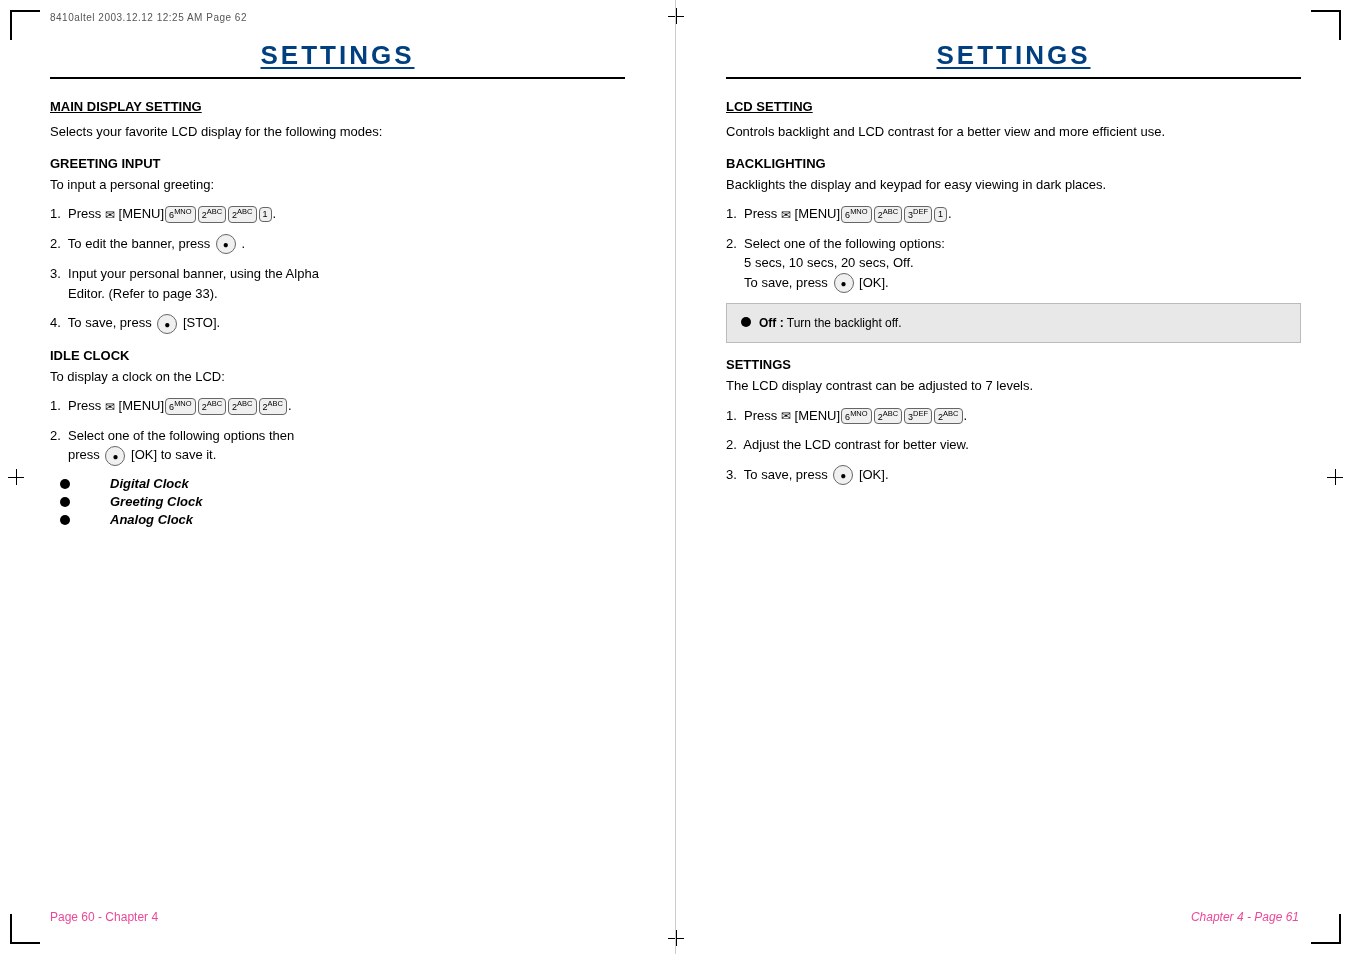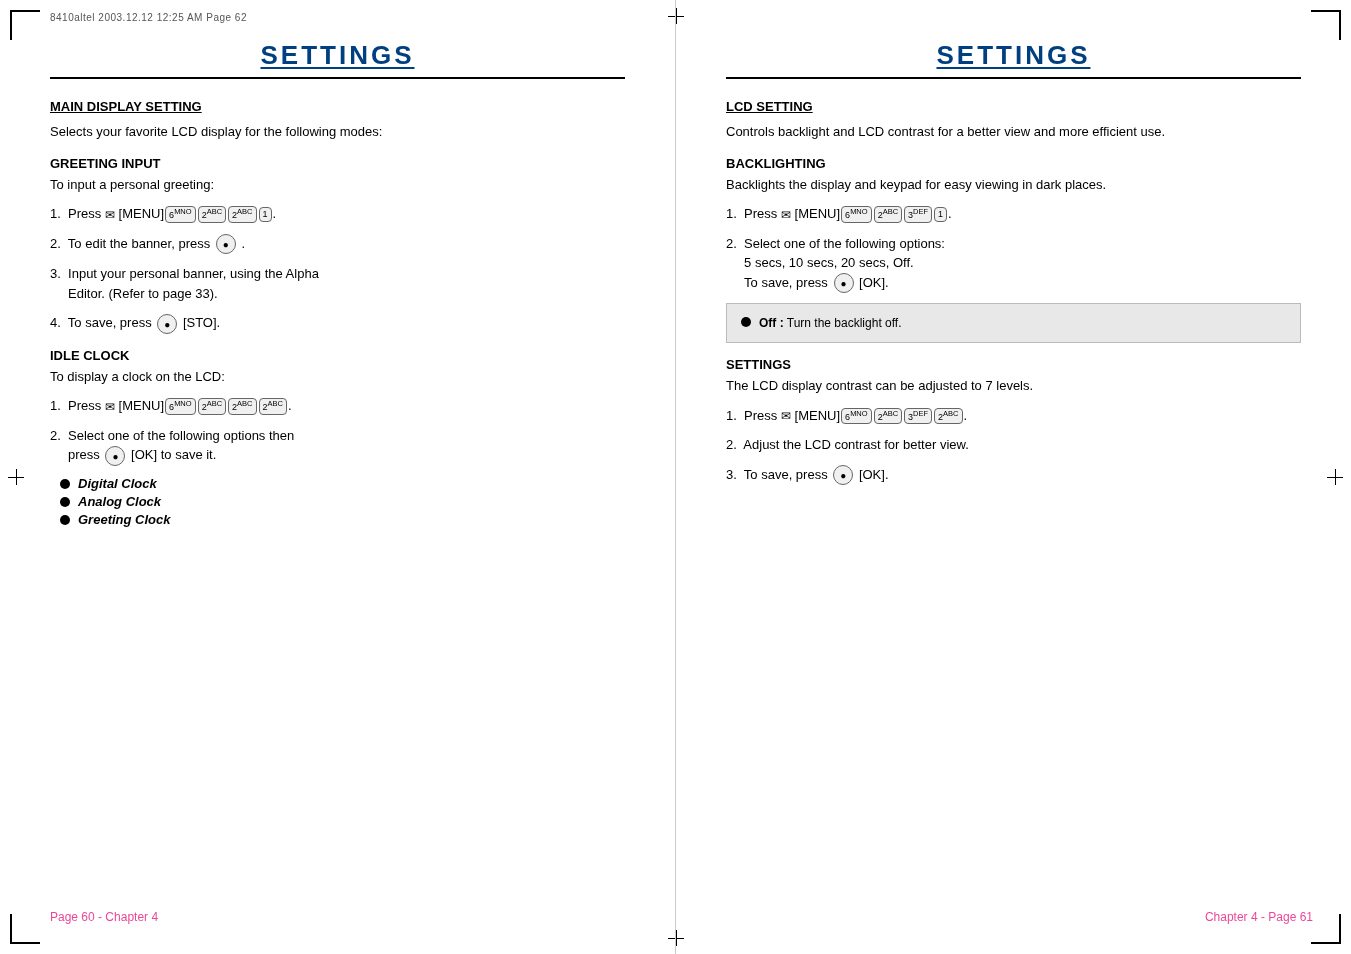--- a/index.html
+++ b/index.html
@@ -124,20 +124,21 @@
       margin: 8px 0 8px 10px;
       padding: 0;
     }
     .bullet-list li {
       display: flex;
       align-items: flex-start;
       margin-bottom: 3px;
       font-size: 13px;
       font-style: italic;
       font-weight: bold;
+      gap: 32px;
     }
     .bullet-circle {
       display: inline-block;
       width: 10px;
       height: 10px;
       background: #000;
       border-radius: 50%;
       margin-right: 8px;
       margin-top: 3px;
       flex-shrink: 0;
@@ -205,21 +206,21 @@
     }
 
     
     .page-footer {
       position: absolute;
       bottom: 30px;
       font-size: 12px;
       color: #ec4899;
     }
     .page-footer-left { left: 50px; }
-    .page-footer-right { right: 38px; }
+    .page-footer-right { right: 52px; font-style: italic; }
   </style>
 </head>
 <body>
 
 <div class="corner corner-tl"></div>
 <div class="corner corner-tr"></div>
 <div class="corner corner-bl"></div>
 <div class="corner corner-br"></div>
 
 <div class="center-mark center-top"></div>
@@ -268,25 +269,25 @@
       2.&nbsp; Select one of the following options then<br>&nbsp;&nbsp;&nbsp;&nbsp;&nbsp;press <span class="ok-key">●</span> [OK] to save it.
     </div>
 
     <ul class="bullet-list">
       <li>
         <span class="bullet-circle"></span>
         <span>Digital Clock</span>
       </li>
       <li>
         <span class="bullet-circle"></span>
-        <span>Analog Clock</span>
+        <span>Greeting Clock</span>
       </li>
       <li>
         <span class="bullet-circle"></span>
-        <span>Greeting Clock</span>
+        <span>Analog Clock</span>
       </li>
     </ul>
 
     <div class="page-footer page-footer-left">Page 60 - Chapter 4</div>
   </div>
 
   <div class="page-right">
     <div class="page-title">SETTINGS</div>
     <hr class="title-underline">
 

